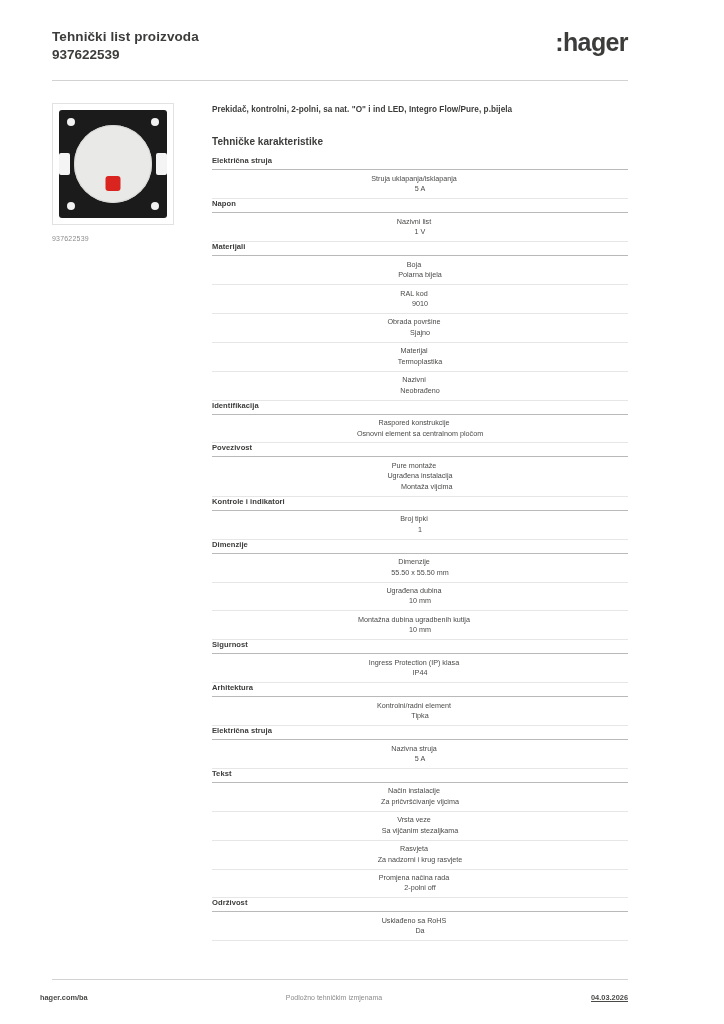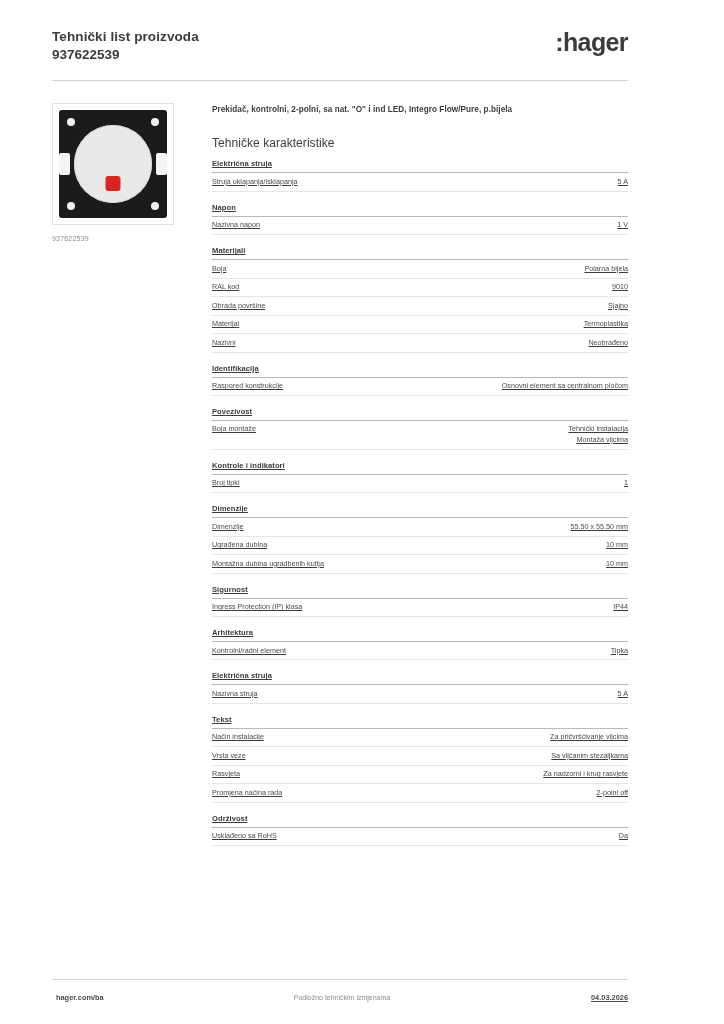--- a/index.html
+++ b/index.html
@@ -137,63 +137,62 @@
     padding-top: 2px;
   }
   .product-name {
     font-size: 8.2px;
     font-weight: bold;
     color: #3c3c3b;
     margin-bottom: 22px;
     letter-spacing: 0.05px;
   }
   .section-heading {
-    font-size: 12px;
-    font-weight: normal;
+    font-size: 10px;
+    font-weight: bold;
     color: #3c3c3b;
     margin-bottom: 9px;
     letter-spacing: 0.05px;
   }
   .group {
-    margin-bottom: 11px;
-    text-decoration: underline;
   }
   .group-title {
     font-size: 7.6px;
     font-weight: bold;
     color: #3c3c3b;
     padding-bottom: 4px;
     border-bottom: 1px solid #b9b9b9;
     letter-spacing: 0.05px;
   }
   .row {
     display: flex;
     justify-content: space-between;
-    align-items: flex-start;
+    align-items: center;
     font-size: 7.2px;
     color: #4a4a49;
     padding: 3.5px 0 3.5px 0;
     border-bottom: 1px solid #e6e6e6;
     line-height: 1.45;
+    flex-direction: column;
   }
   .row:last-child { border-bottom: 1px solid #e6e6e6; }
   .row .label { text-align: left; padding-right: 12px; }
   .row .value { text-align: right; white-space: pre-line; }
 
   
   .footer-rule {
     position: absolute;
     left: 52px;
     right: 52px;
     bottom: 44px;
     border-top: 1px solid #d2d2d2;
   }
   .footer {
     position: absolute;
-    left: 56px;
+    left: 40px;
     right: 52px;
     bottom: 22px;
     display: flex;
     align-items: center;
     justify-content: space-between;
     font-size: 7.4px;
     color: #4a4a49;
   }
   .footer-center {
     color: #8c8c8c;
@@ -246,21 +245,21 @@
           <div class="group">
             <div class="group-title">Električna struja</div>
             <div class="row">
               <div class="label">Struja uklapanja/isklapanja</div>
               <div class="value">5 A</div>
             </div>
           </div>
           <div class="group">
             <div class="group-title">Napon</div>
             <div class="row">
-              <div class="label">Nazivna napon</div>
+              <div class="label">Nazivni list</div>
               <div class="value">1 V</div>
             </div>
           </div>
           <div class="group">
             <div class="group-title">Materijali</div>
             <div class="row">
               <div class="label">Boja</div>
               <div class="value">Polarna bijela</div>
             </div>
             <div class="row">
@@ -283,22 +282,22 @@
           <div class="group">
             <div class="group-title">Identifikacija</div>
             <div class="row">
               <div class="label">Raspored konstrukcije</div>
               <div class="value">Osnovni element sa centralnom pločom</div>
             </div>
           </div>
           <div class="group">
             <div class="group-title">Povezivost</div>
             <div class="row">
-              <div class="label">Boja montaže</div>
-              <div class="value">Tehnički instalacija
+              <div class="label">Pure montaže</div>
+              <div class="value">Ugrađena instalacija
 Montaža vijcima</div>
             </div>
           </div>
           <div class="group">
             <div class="group-title">Kontrole i indikatori</div>
             <div class="row">
               <div class="label">Broj tipki</div>
               <div class="value">1</div>
             </div>
           </div>

